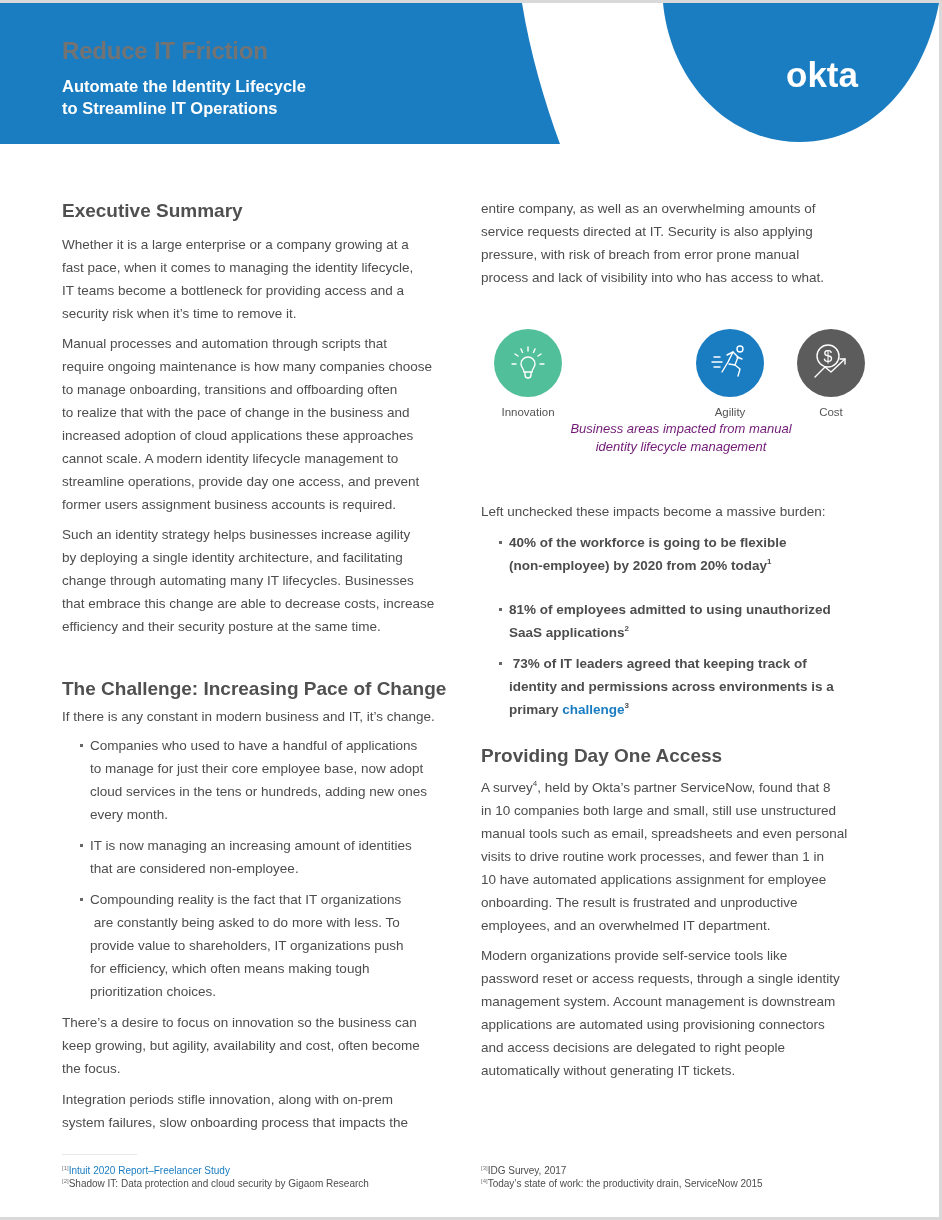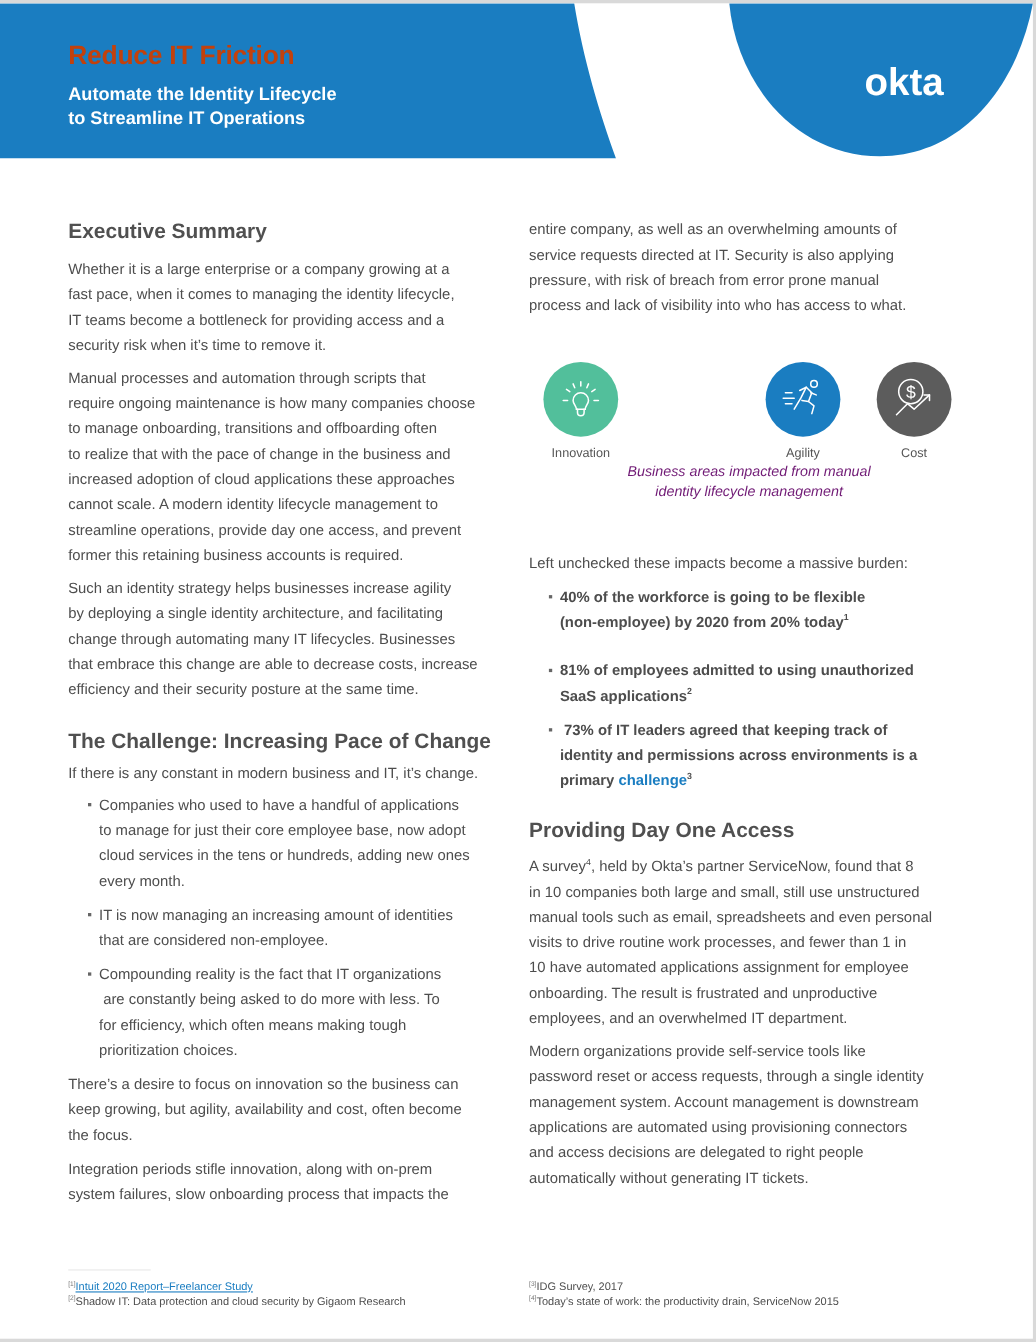--- a/index.html
+++ b/index.html
@@ -13,21 +13,21 @@
     position:absolute; left:0; top:3px; width:939px; height:1214px;
     background:#ffffff; overflow:hidden;
   }
   
   .banner {
     position:absolute; left:0; top:0; width:942px; height:141px;
   }
   .banner svg { position:absolute; left:0; top:0; }
   .hdr-title {
     position:absolute; left:62px; top:34px;
-    font-size:24px; font-weight:bold; color:#c2410c; letter-spacing:-0.2px;
+    font-size:24px; font-weight:bold; color:#737373; letter-spacing:-0.2px;
   }
   .hdr-sub {
     position:absolute; left:62px; top:72px;
     font-size:16.5px; font-weight:bold; color:#ffffff; line-height:22px;
   }
   .logo {
     position:absolute; left:786px; top:52px;
     font-size:35px; font-weight:bold; color:#ffffff; letter-spacing:0px;
   }
 
@@ -60,21 +60,21 @@
   }
   .icon-label { font-size:11.5px; color:#555; margin-top:8px; line-height:14px; }
   .caption {
     text-align:center; font-style:italic; color:#701a75; font-size:13px; line-height:18px;
   }
 
   
   .fn-rule { position:absolute; left:62px; top:1151px; width:75px; height:1px; background:#e8e8e8; }
   .fn { position:absolute; font-size:10px; line-height:13px; color:#4d4d4d; white-space:nowrap; }
   .fn sup { font-size:6px; vertical-align:4px; color:#777; }
-  .fn a { color:#1a7dc1; text-decoration:underline; }
+  .fn a { color:#1a7dc1; }
 </style>
 </head>
 <body>
 
 <div class="page">
 
   <div class="banner">
     <svg width="942" height="141" viewBox="0 0 942 141">
       <path d="M0 0 H522 C530 50 545 100 560 141 H0 Z" fill="#1a7dc1"></path>
       <path d="M663 0 H939 C925 75 875 139 800 139 C725 139 670 75 663 0 Z" fill="#1a7dc1"></path>
@@ -96,46 +96,47 @@
       <span class="line">security risk when it’s time to remove it.</span>
     </p>
     <p style="margin-top:7px">
       <span class="line">Manual processes and automation through scripts that</span>
       <span class="line">require ongoing maintenance is how many companies choose</span>
       <span class="line">to manage onboarding, transitions and offboarding often</span>
       <span class="line">to realize that with the pace of change in the business and</span>
       <span class="line">increased adoption of cloud applications these approaches</span>
       <span class="line">cannot scale. A modern identity lifecycle management to</span>
       <span class="line">streamline operations, provide day one access, and prevent</span>
-      <span class="line">former this retaining business accounts is required.</span>
+      <span class="line">former users assignment business accounts is required.</span>
     </p>
     <p style="margin-top:7px">
       <span class="line">Such an identity strategy helps businesses increase agility</span>
       <span class="line">by deploying a single identity architecture, and facilitating</span>
       <span class="line">change through automating many IT lifecycles. Businesses</span>
       <span class="line">that embrace this change are able to decrease costs, increase</span>
       <span class="line">efficiency and their security posture at the same time.</span>
     </p>
 
-    <h2 style="margin-top:23px">The Challenge: Increasing Pace of Change</h2>
+    <h2 style="margin-top:37px">The Challenge: Increasing Pace of Change</h2>
     <p style="margin-top:2px; white-space:nowrap">If there is any constant in modern business and IT, it’s change.</p>
     <ul class="bul" style="margin-top:6px">
       <li>
         <span class="line">Companies who used to have a handful of applications</span>
         <span class="line">to manage for just their core employee base, now adopt</span>
         <span class="line">cloud services in the tens or hundreds, adding new ones</span>
         <span class="line">every month.</span>
       </li>
       <li style="margin-top:8px">
         <span class="line">IT is now managing an increasing amount of identities</span>
         <span class="line">that are considered non-employee.</span>
       </li>
       <li style="margin-top:8px">
         <span class="line">Compounding reality is the fact that IT organizations</span>
         <span class="line" style="white-space:pre"> are constantly being asked to do more with less. To</span>
+        <span class="line">provide value to shareholders, IT organizations push</span>
         <span class="line">for efficiency, which often means making tough</span>
         <span class="line">prioritization choices.</span>
       </li>
     </ul>
     <p style="margin-top:8px">
       <span class="line">There’s a desire to focus on innovation so the business can</span>
       <span class="line">keep growing, but agility, availability and cost, often become</span>
       <span class="line">the focus.</span>
     </p>
     <p style="margin-top:8px">

